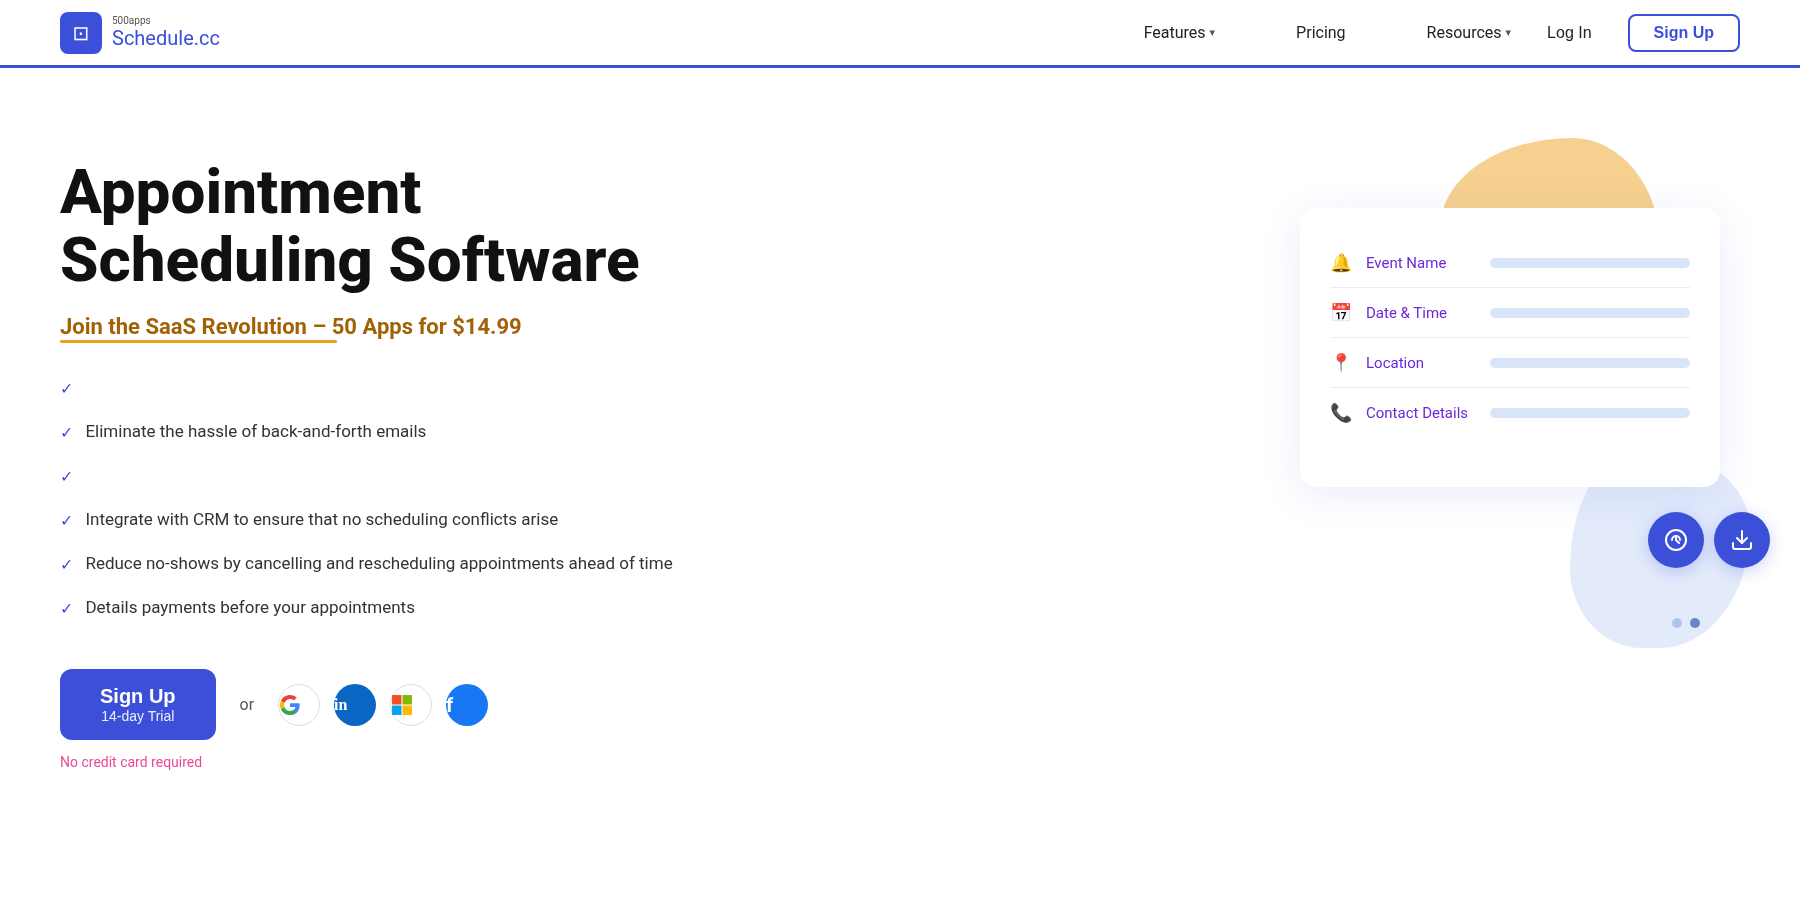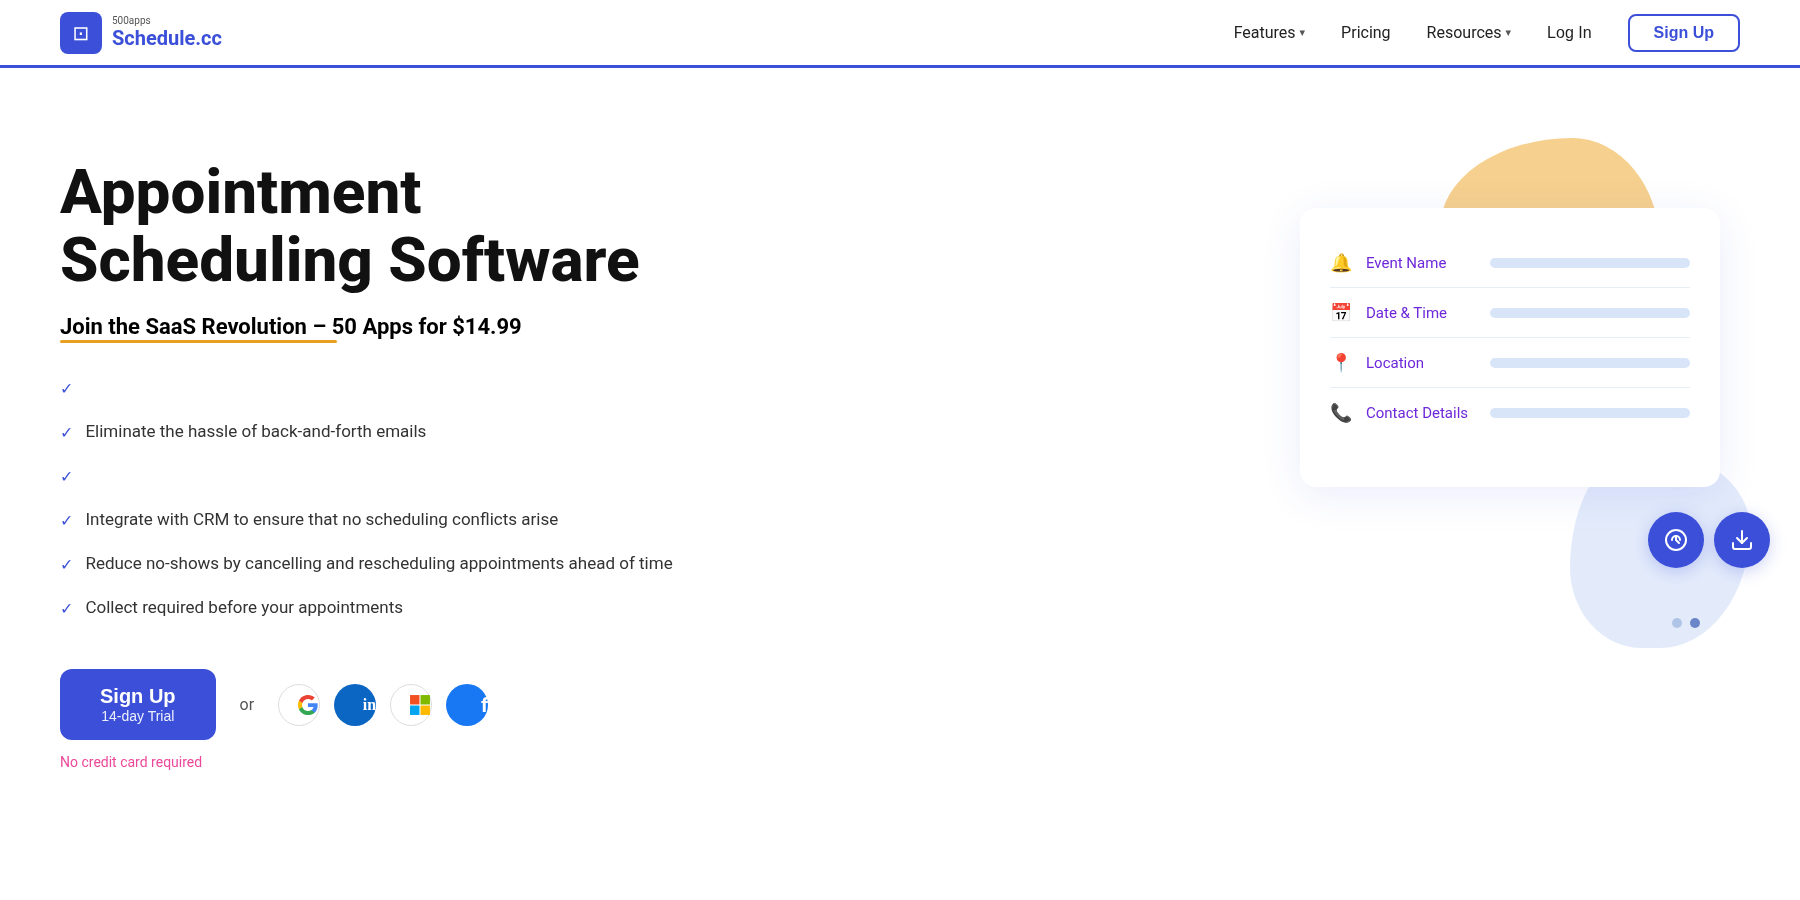--- a/index.html
+++ b/index.html
@@ -21,27 +21,27 @@
     }
     .logo-icon {
       width: 42px; height: 42px;
       background: #3b4fd8;
       border-radius: 8px;
       display: flex; align-items: center; justify-content: center;
       color: #fff; font-size: 20px;
     }
     .logo-text-wrap { display: flex; flex-direction: column; }
     .logo-500 { font-size: 10px; color: #555; }
-    .logo-name { font-size: 20px; font-weight: 700; color: #3b4fd8; }
+    .logo-name { font-size: 20px; font-weight: 400; color: #3b4fd8; }
     .nav-links {
       display: flex; align-items: center; gap: 36px;
     }
     .nav-link {
       font-size: 16px; color: #222; text-decoration: none; cursor: pointer;
-      display: flex; align-items: center; gap: 4px;
+      display: flex; align-items: center; gap: 4px; margin-left: 45px;
     }
     .chevron { font-size: 11px; color: #555; }
     .btn-login {
       font-size: 16px; color: #222; background: none; border: none; cursor: pointer;
     }
     .btn-signup {
       font-size: 16px; font-weight: 600; color: #3b4fd8;
       border: 2px solid #3b4fd8; border-radius: 8px;
       padding: 8px 24px; background: #fff; cursor: pointer;
     }
@@ -61,21 +61,21 @@
     .hero-title {
       font-size: 62px;
       font-weight: 800;
       line-height: 1.1;
       color: #111;
       margin-bottom: 20px;
     }
     .hero-subtitle {
       font-size: 22px;
       font-weight: 700;
-      color: #000000;
+      color: #a16207;
       margin-bottom: 36px;
       position: relative;
       display: inline-block;
     }
     .hero-subtitle::after {
       content: '';
       position: absolute;
       bottom: -4px; left: 0;
       width: 60%;
       height: 3px;
@@ -102,21 +102,21 @@
       padding: 16px 40px;
       cursor: pointer;
       display: flex; flex-direction: column; align-items: center;
     }
     .btn-cta-main { font-size: 20px; font-weight: 700; }
     .btn-cta-sub { font-size: 14px; opacity: 0.9; }
     .or-text { font-size: 16px; color: #555; }
     .social-icons { display: flex; align-items: center; gap: 14px; }
     .social-icon {
       width: 42px; height: 42px; border-radius: 50%;
-      display: flex; align-items: center; justify-content: flex-end;
+      display: flex; align-items: center; justify-content: flex-start;
       font-size: 20px; cursor: pointer; text-decoration: none;
     }
     .si-google { background: #fff; border: 1px solid #ddd; }
     .si-linkedin { background: #0a66c2; color: #fff; }
     .si-microsoft { background: #fff; border: 1px solid #ddd; }
     .si-facebook { background: #1877f2; color: #fff; }
     .no-cc { font-size: 14px; color: #ec4899; }
 
     
     .hero-right {
@@ -252,21 +252,21 @@
       <li>
         <span class="check">✓</span>
         <span>Integrate with CRM to ensure that no scheduling conflicts arise</span>
       </li>
       <li>
         <span class="check">✓</span>
         <span>Reduce no-shows by cancelling and rescheduling appointments ahead of time</span>
       </li>
       <li>
         <span class="check">✓</span>
-        <span>Collect required before your appointments</span>
+        <span>Details payments before your appointments</span>
       </li>
     </ul>
 
     <div class="cta-row">
       <button class="btn-cta">
         <span class="btn-cta-main">Sign Up</span>
         <span class="btn-cta-sub">14-day Trial</span>
       </button>
       <span class="or-text">or</span>
       <div class="social-icons">

